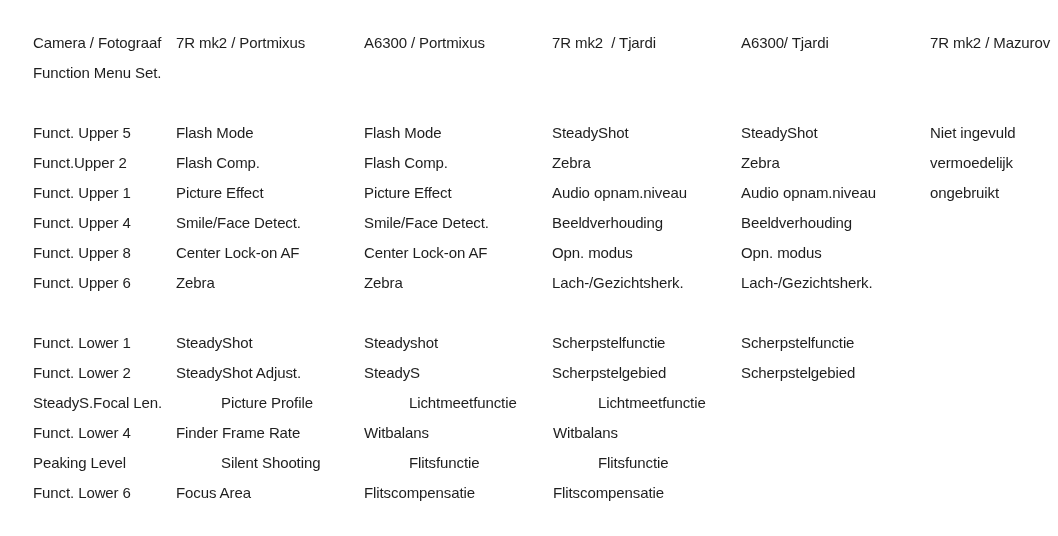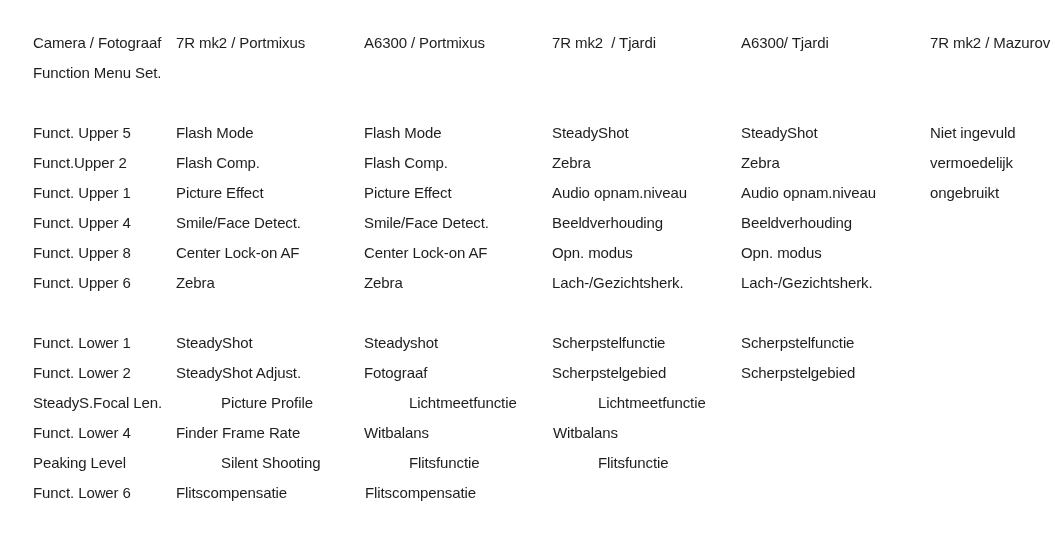--- a/index.html
+++ b/index.html
@@ -119,21 +119,21 @@
       <span class="cell c0">Funct. Lower 1</span>
       <span class="cell c1">SteadyShot</span>
       <span class="cell c2">Steadyshot</span>
       <span class="cell c3">Scherpstelfunctie</span>
       <span class="cell c4">Scherpstelfunctie</span>
       <span class="cell c5"></span>
     </div>
     <div class="row">
       <span class="cell c0">Funct. Lower 2</span>
       <span class="cell c1">SteadyShot Adjust.</span>
-      <span class="cell c2">Fotograaf</span>
+      <span class="cell c2">SteadyS</span>
       <span class="cell c3">Scherpstelgebied</span>
       <span class="cell c4">Scherpstelgebied</span>
       <span class="cell c5"></span>
     </div>
     <div class="row">
       <span class="cell c1">SteadyS.Focal Len.</span>
       <span class="cell c2">Picture Profile</span>
       <span class="cell c3">Lichtmeetfunctie</span>
       <span class="cell c4">Lichtmeetfunctie</span>
       <span class="cell c5"></span>
@@ -147,19 +147,20 @@
     </div>
     <div class="row">
       <span class="cell c1">Peaking Level</span>
       <span class="cell c2">Silent Shooting</span>
       <span class="cell c3">Flitsfunctie</span>
       <span class="cell c4">Flitsfunctie</span>
       <span class="cell c5"></span>
     </div>
     <div class="row">
       <span class="cell c0">Funct. Lower 6</span>
+      <span class="cell c2">Focus Area</span>
       <span class="cell c3">Flitscompensatie</span>
       <span class="cell c4">Flitscompensatie</span>
       <span class="cell c5"></span>
     </div>
   </div>
 
 </div>
 
 </body></html>

